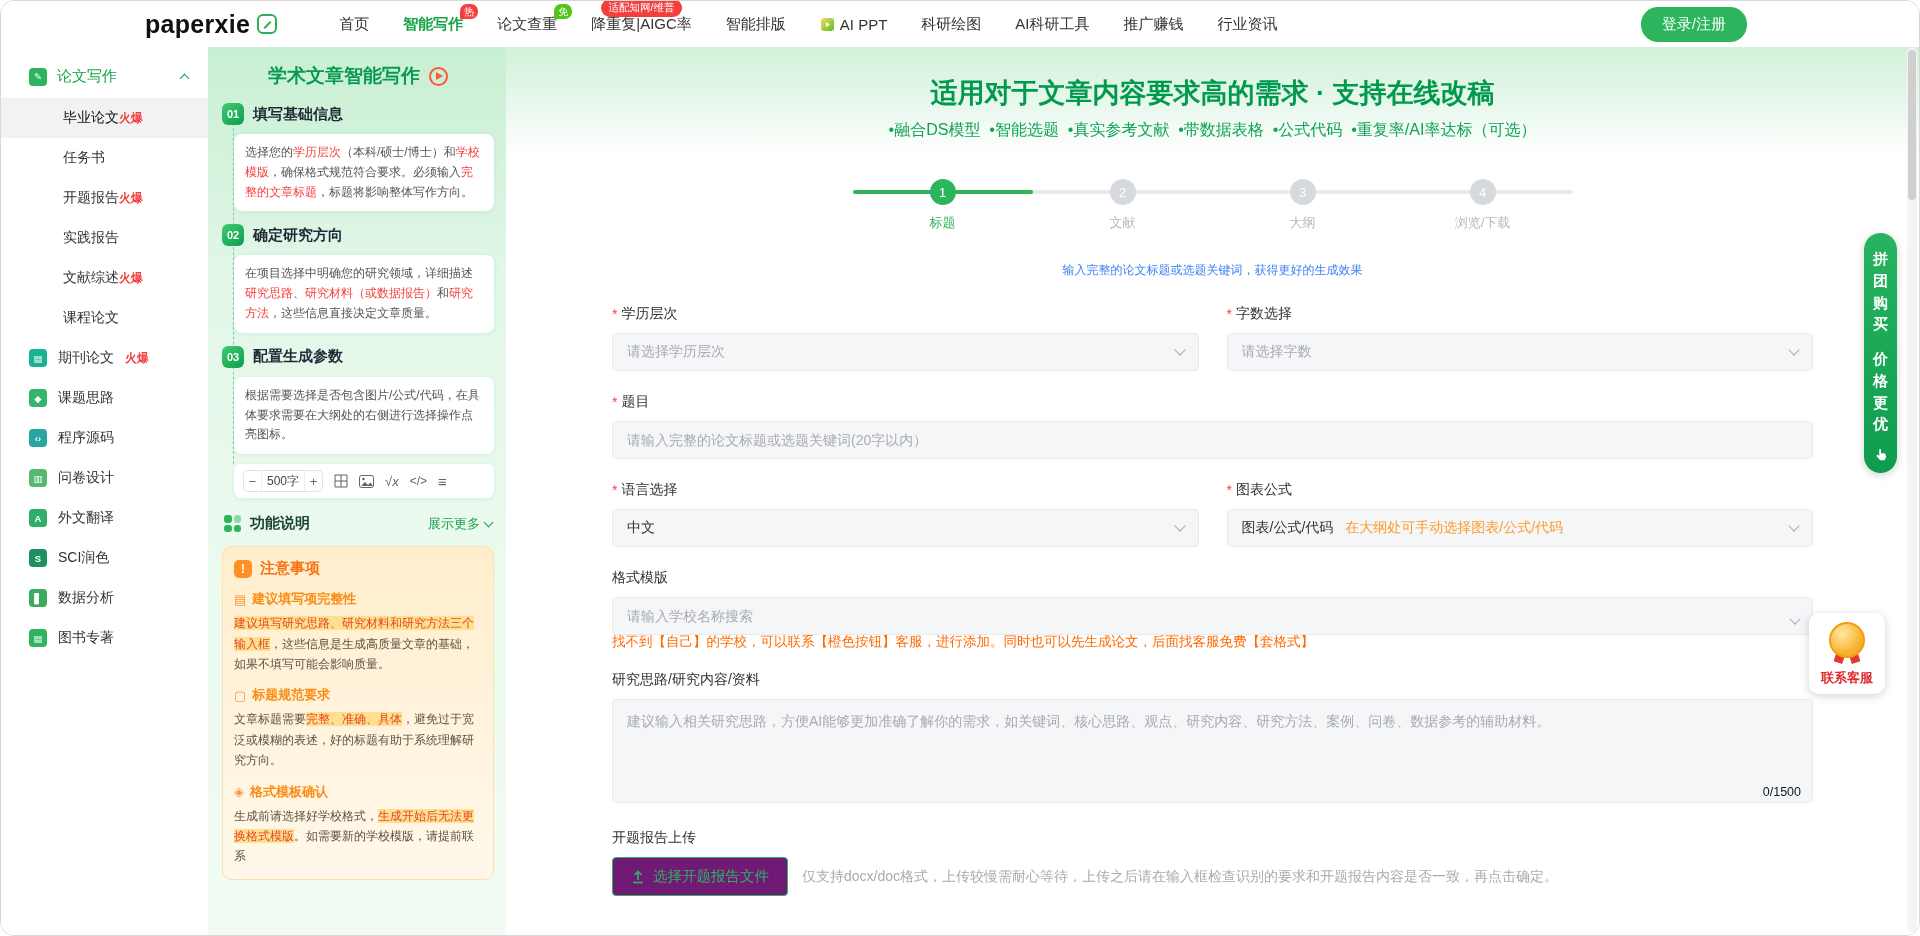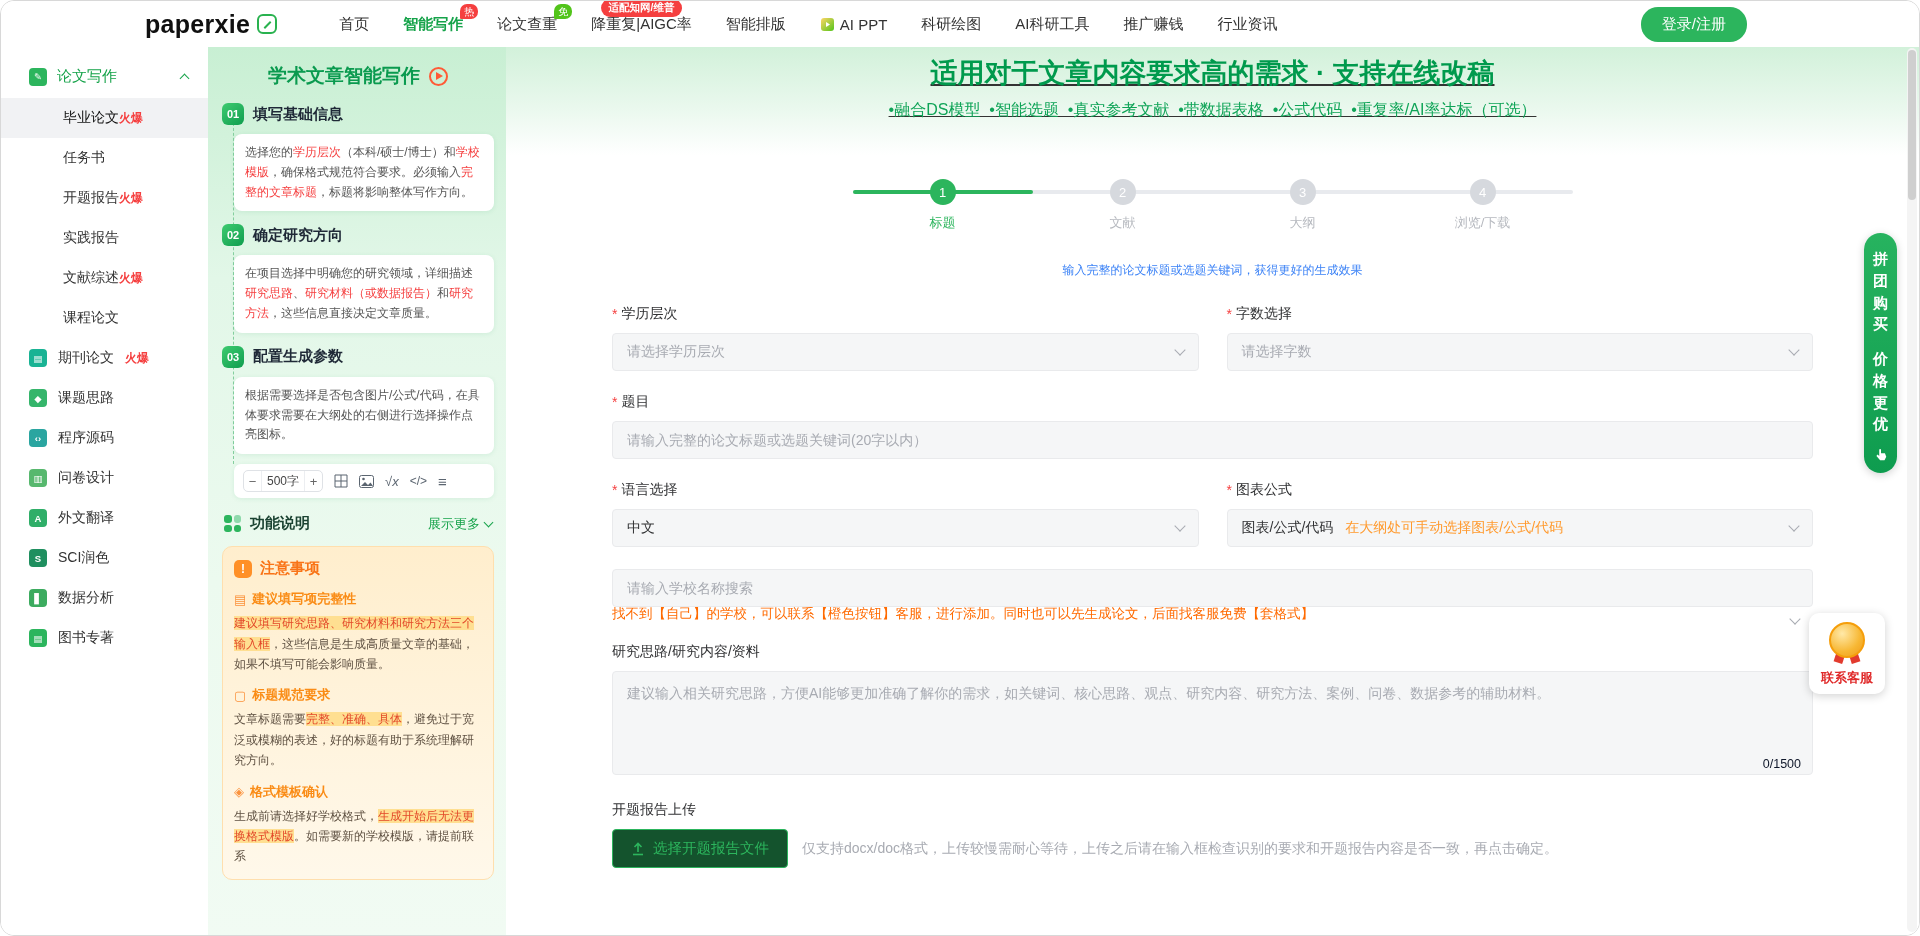--- a/index.html
+++ b/index.html
@@ -19,21 +19,21 @@
   .nav { display:flex; gap:34px; margin-left:62px; align-items:center; }
   .nav-item { position:relative; font-size:15px; color:#333; cursor:pointer;
               display:flex; align-items:center; gap:5px; text-decoration:none; white-space:nowrap; }
   .nav-item.active { color:#16a34a; font-weight:700; }
   .corner-badge { position:absolute; top:-11px; right:-15px; color:#fff; font-size:10px;
                   padding:1px 4px; border-radius:7px 7px 7px 1px; font-weight:400; line-height:1.3; }
   .corner-badge.red { background:#f53f3f; }
   .corner-badge.green { background:#52c41a; }
   .top-badge { position:absolute; top:-16px; left:50%; transform:translateX(-50%);
                background:#f53f3f; color:#fff; font-size:10.5px; padding:2px 8px;
-               border-radius:9px; white-space:nowrap; font-weight:700; }
+               border-radius:9px; white-space:nowrap; font-weight:400; }
   .ppt-ic { display:inline-flex; }
   .login-btn { margin-left:auto; margin-right:172px; background:#2cb55d; color:#fff;
                border:none; border-radius:17px; padding:8px 21px; font-size:15px; cursor:pointer; }
 
   .page-body { display:flex; height:890px; }
 
   
   .sidebar { width:207px; flex:none; background:#fff; padding-top:8px; }
   .side-group-hd { display:flex; align-items:center; gap:10px; padding:12px 20px 12px 28px;
                    color:#16a34a; font-size:15px; font-weight:500; cursor:pointer; }
@@ -111,22 +111,22 @@
   .nitem-hd { display:flex; align-items:center; gap:6px; color:#fa8c16; font-weight:700; font-size:13px; }
   .nitem-ic { color:#fb923c; font-size:13px; }
   .nitem-ic.book::before { content:"▤"; }
   .nitem-ic.doc::before { content:"▢"; }
   .nitem-ic.tag::before { content:"◈"; }
   .nitem-bd { margin-top:5px; font-size:12px; line-height:1.7; color:#5f5142; }
   .nitem-bd .hl { background:#ffdf91; color:#e3492a; }
 
   
   .main { flex:1; position:relative; background:#fff; overflow:hidden; }
-  .hero { height:108px; text-align:center; padding-top:8px;
-          background:linear-gradient(180deg,#d2f1da 0%,#e9f8ed 55%,#ffffff 100%);text-decoration:underline; }
+  .hero { height:108px; text-align:center; padding-top:28px;
+          background:linear-gradient(180deg,#d2f1da 0%,#e9f8ed 55%,#ffffff 100%); }
   .hero-title { font-size:27px; font-weight:700; color:#009a4d; }
   .hero-sub { margin-top:9px; font-size:16px; color:#0fa457; font-weight:500; white-space:pre; }
   .steps { width:720px; margin:24px auto 0; position:relative; }
   .steps-line { position:absolute; left:0; right:0; top:11px; height:4px; background:#e8eaee; border-radius:2px; }
   .steps-done { position:absolute; left:0; top:11px; height:4px; width:25%; background:#2cb55d; border-radius:2px; }
   .steps-row { display:flex; position:relative; }
   .step { flex:1; display:flex; flex-direction:column; align-items:center; gap:9px; cursor:pointer; }
   .step-dot { width:26px; height:26px; border-radius:50%; background:#d6d9de; color:#fff;
               font-size:13px; display:flex; align-items:center; justify-content:center; }
   .step.active .step-dot { background:#2cb55d; }
@@ -150,21 +150,21 @@
   .fitem { position:relative; }
   .inp-chv { position:absolute; right:14px; top:46px; width:8px; height:8px;
              border-right:1.5px solid #a8abb2; border-bottom:1.5px solid #a8abb2; transform:rotate(45deg); }
   .hint-orange { margin:-12px 0 20px; color:#ff6a00; font-size:13.5px; }
   .ta-wrap { position:relative; }
   .ta { height:104px; padding:10px 14px; font-size:14px; line-height:1.7; resize:none;
         outline:none; color:#303133; font-family:inherit; }
   .ta::placeholder { color:#a8abb2; }
   .counter { position:absolute; right:12px; bottom:8px; font-size:12.5px; color:#0f172a; }
   .upload-row { display:flex; align-items:center; gap:14px; }
-  .upload-btn { display:flex; align-items:center; gap:8px; background:#14532d;
+  .upload-btn { display:flex; align-items:center; gap:8px; background:#701a75;
                 border:1px solid #2cb55d; color:#2cb55d; border-radius:4px; padding:9px 18px;
                 font-size:14.5px; cursor:pointer; white-space:nowrap; }
   .upload-hint { color:#a8abb2; font-size:14px; }
 
   
   .pin-banner { position:absolute; right:22px; top:232px; width:33px; z-index:40;
                 background:linear-gradient(180deg,#27b35f,#0e9c4f); border-radius:17px;
                 color:#fff; display:flex; flex-direction:column; align-items:center;
                 padding:15px 0 11px; gap:13px; box-shadow:0 2px 8px rgba(0,0,0,.18); cursor:pointer; }
   .pin-txt { width:16px; font-size:15px; line-height:1.45; text-align:center;
@@ -475,20 +475,21 @@
             <div class="sel">
               <span>图表/公式/代码</span>
               <span class="orange-hint">在大纲处可手动选择图表/公式/代码</span>
               <span class="sel-chv"></span>
             </div>
           </div>
         </div>
 
         <div class="frow single" style="margin-bottom:10px;">
           <div class="fitem">
+            <div class="lbl">格式模版</div>
             <input class="inp" type="text" placeholder="请输入学校名称搜索" style="">
             <span class="inp-chv"></span>
           </div>
         </div>
         <div class="hint-orange">找不到【自己】的学校，可以联系【橙色按钮】客服，进行添加。同时也可以先生成论文，后面找客服免费【套格式】</div>
 
         <div class="frow single">
           <div class="fitem">
             <div class="lbl">研究思路/研究内容/资料</div>
             <div class="ta-wrap">

